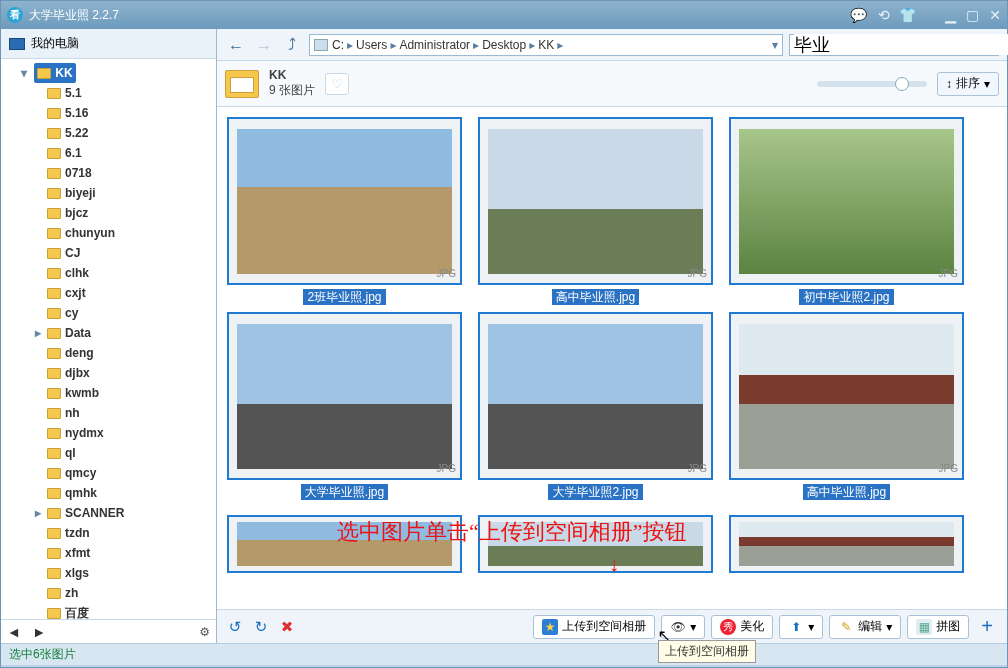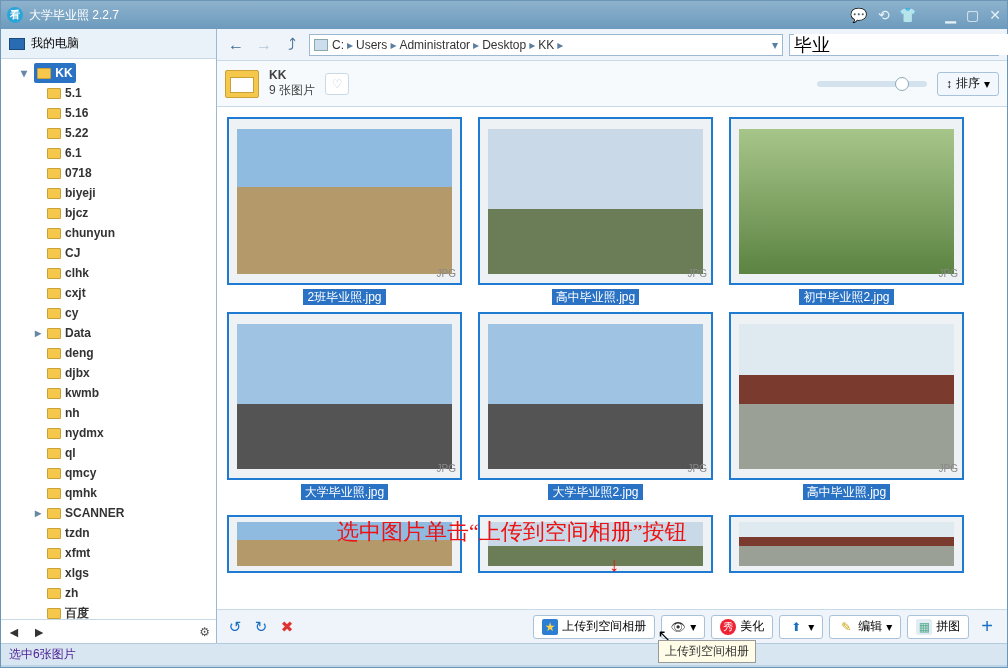--- a/index.html
+++ b/index.html
@@ -93,21 +93,21 @@
 .ic.up { color: #1d6fc1; }
 .ic.brush { color: #c90; }
 .ic.grid { color: #5a8; background: #e1ecf5; }
 .plus { font-size: 20px; color: #1d6fc1; cursor: pointer; padding: 0 6px; }
 .cursor-ptr { position: absolute; right: 336px; bottom: -2px; font-size: 16px; color: #000; pointer-events: none; }
 
 
 .tooltip-float { position: absolute; bottom: 4px; left: 657px; background: #fffde7; border: 1px solid #999; padding: 2px 6px; font-size: 12px; color: #333; z-index: 50; }
 
 
-.statusbar { height: 22px; background: #d8e6f1; border-top: 1px solid #b4cadd; display: flex; align-items: center; padding: 0 8px; color: #4c1d95; font-size: 12px; }
+.statusbar { height: 22px; background: #d8e6f1; border-top: 1px solid #b4cadd; display: flex; align-items: center; padding: 0 8px; color: #15803d; font-size: 12px; }
 </style>
 </head>
 <body>
 
 <div class="window">
 
   <div class="titlebar">
     <div class="appicon">看</div>
     <div class="title">大学毕业照  2.2.7</div>
     <div class="spacer"></div>

